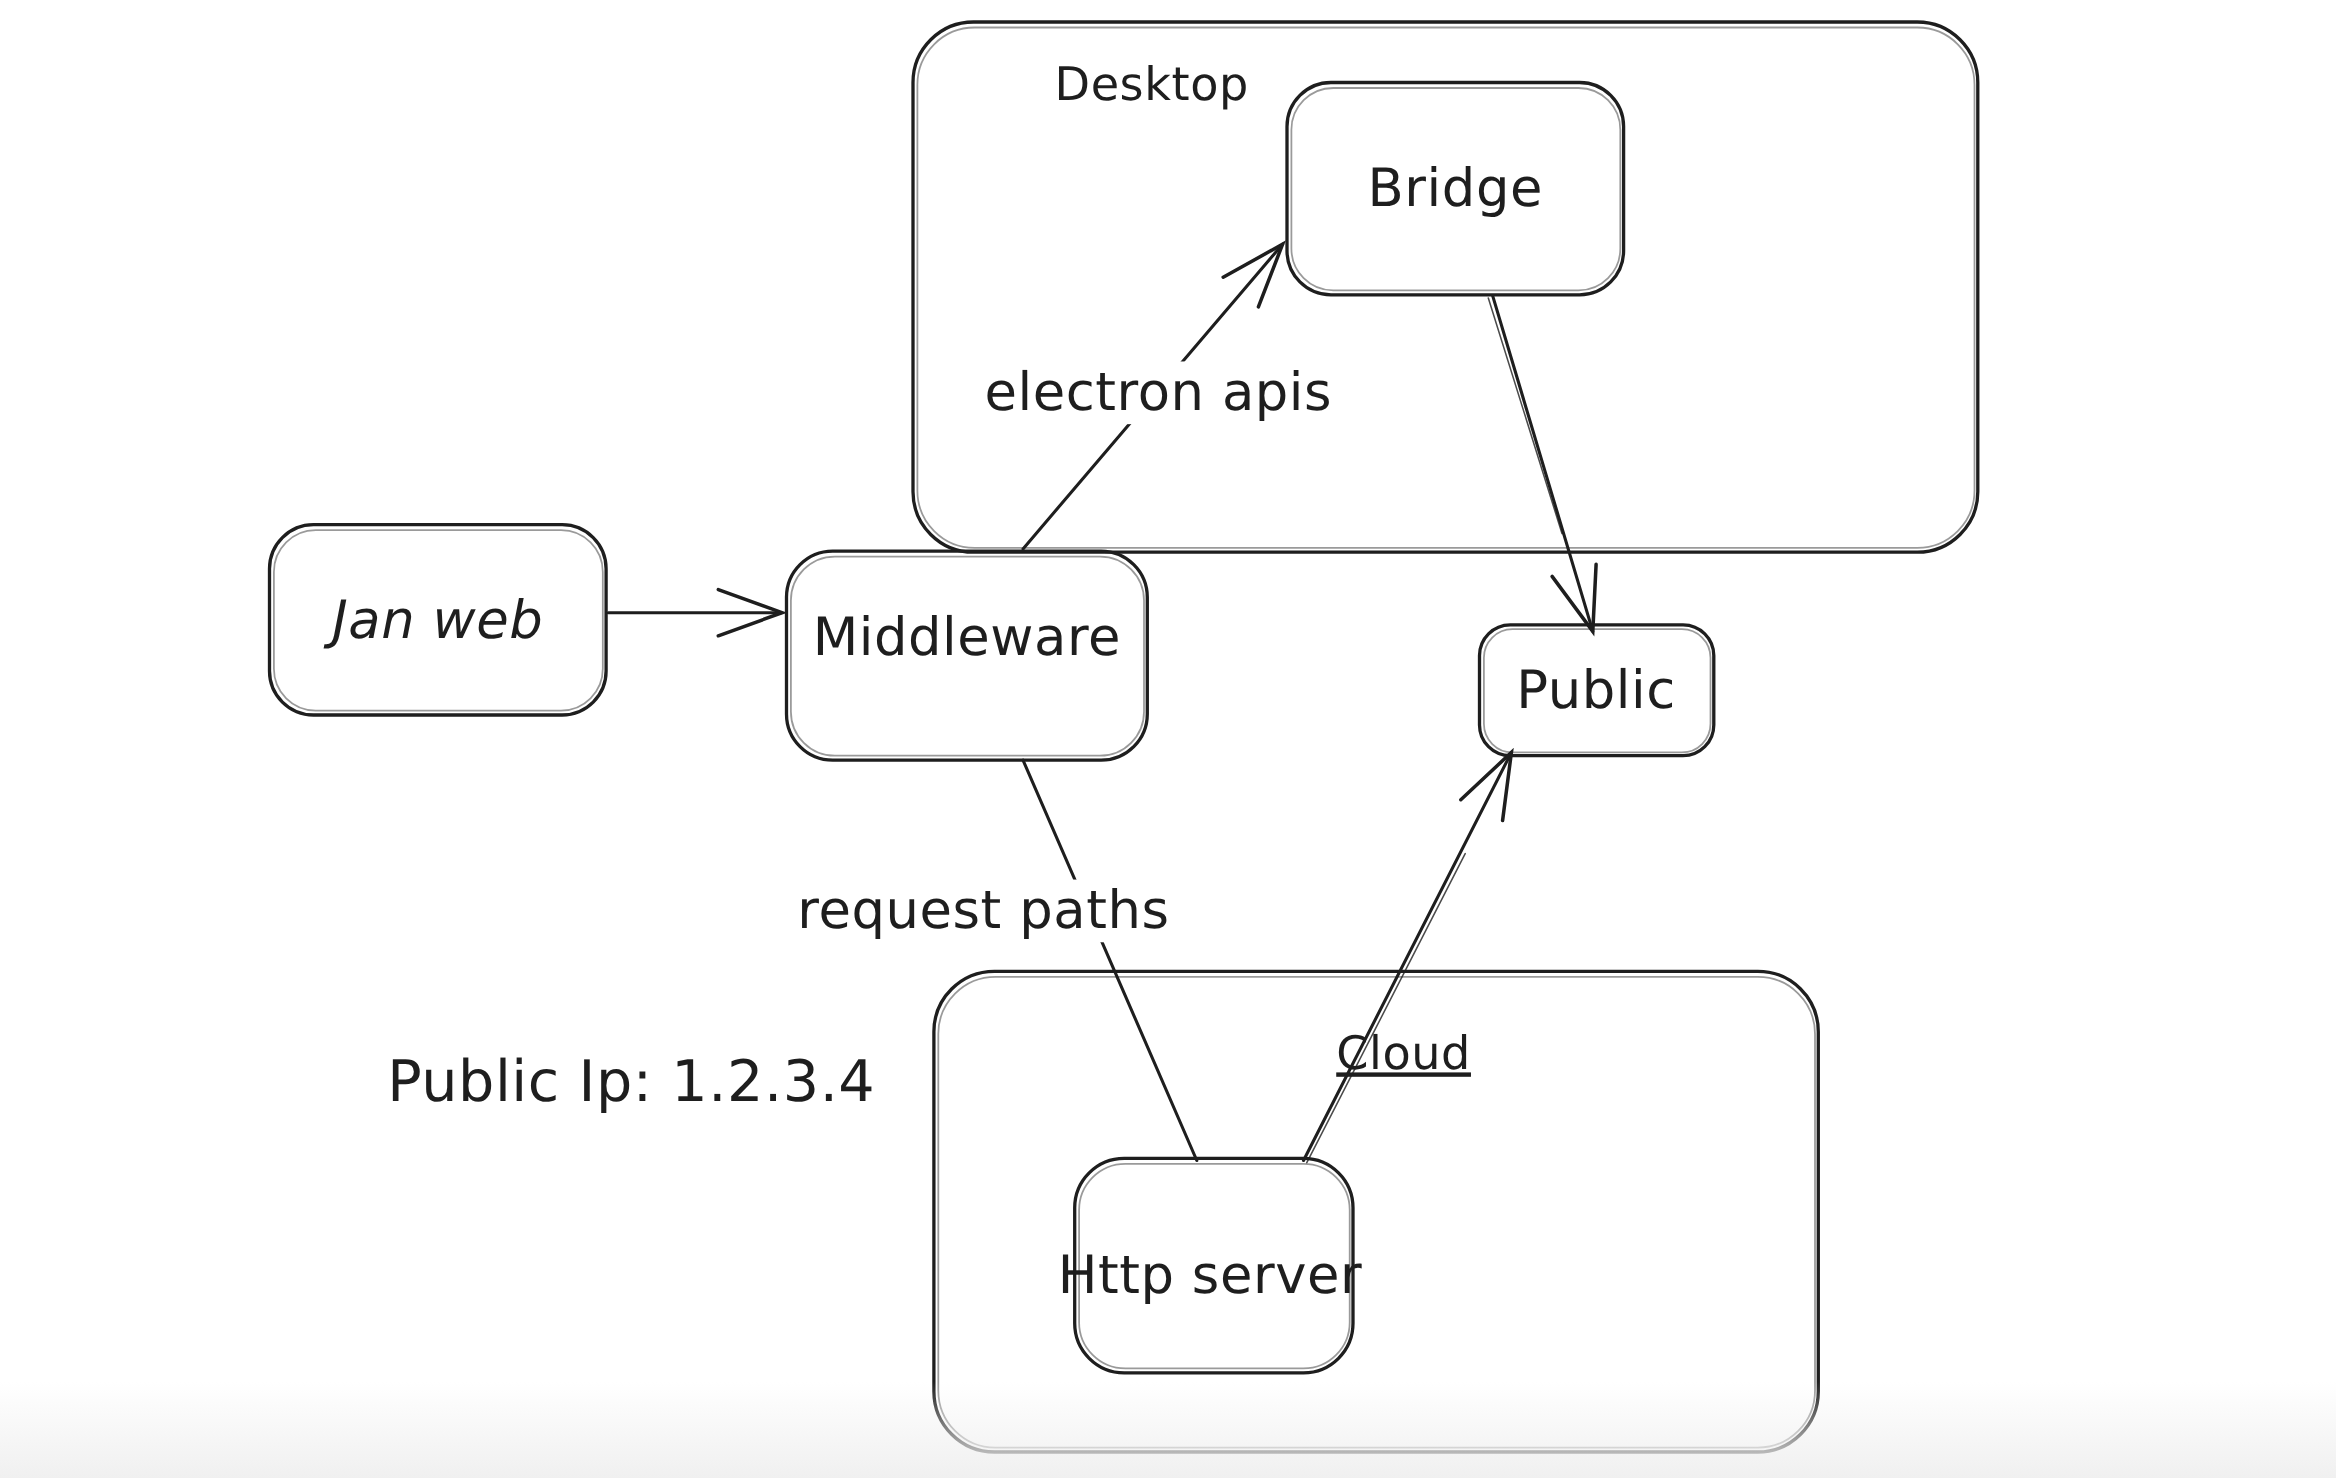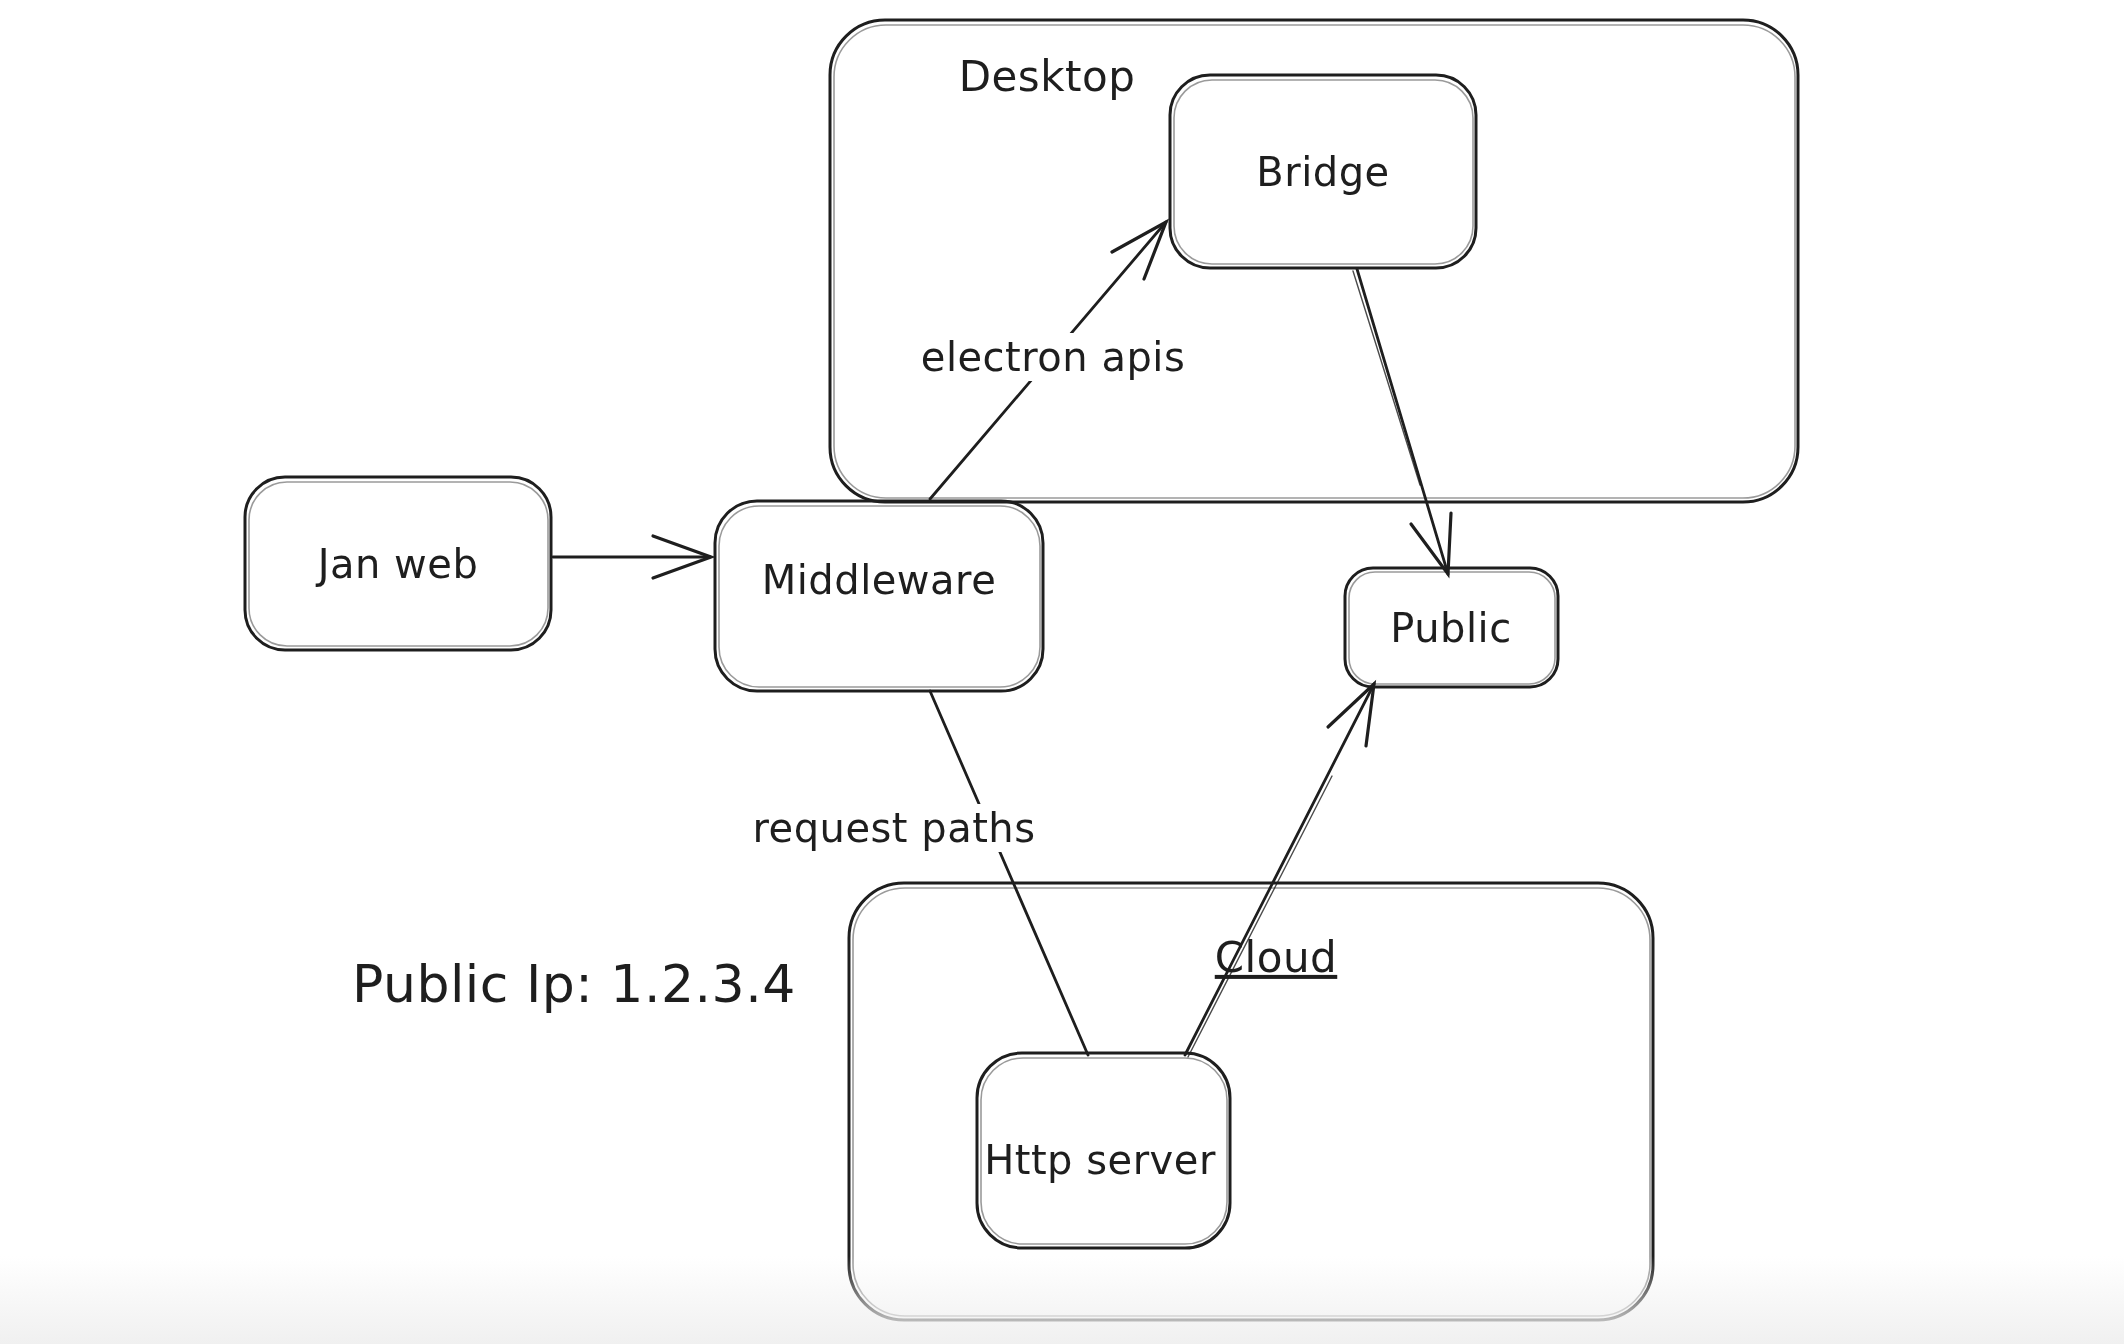--- a/index.html
+++ b/index.html
@@ -20,21 +20,21 @@
   
   .shape{fill:none;stroke:var(--stroke);stroke-width:3;stroke-linecap:round;stroke-linejoin:round;}
   .shape-ghost{fill:none;stroke:var(--stroke);stroke-width:1.6;opacity:.45;}
   .edge{fill:none;stroke:var(--stroke);stroke-width:2.8;stroke-linecap:round;}
   .edge-ghost{fill:none;stroke:var(--stroke);stroke-width:1.4;opacity:.8;stroke-linecap:round;}
   .barb{fill:none;stroke:var(--stroke);stroke-width:3.2;stroke-linecap:round;}
   
   .label{
     position:absolute;
     transform:translate(-50%,-50%);
-    font-size:40px;
+    font-size:48px;
     white-space:nowrap;
     letter-spacing:.5px;
     line-height:1.1;
   }
   .container-label{font-size:42px;}
   .edge-label{
     background:var(--bg);
     padding:2px 12px;
   }
   .annotation{
@@ -113,21 +113,21 @@
     <g>
       <rect class="shape" x="977" y="1053" width="253" height="195" rx="45"></rect>
       <rect class="shape-ghost" x="981" y="1058" width="246" height="186" rx="42"></rect>
     </g>
   </svg>
 
   <div class="label container-label" style="left:1047px;top:77px;">Desktop</div>
 
   <div class="label" style="left:1323px;top:172px;">Bridge</div>
 
-  <div class="label" style="left:398px;top:564px;">Jan web</div>
+  <div class="label" style="left:398px;top:564px;font-style:italic;">Jan web</div>
 
   <div class="label" style="left:879px;top:580px;text-align:right;">Middleware</div>
 
   <div class="label" style="left:1451px;top:628px;">Public</div>
 
   <div class="label container-label" style="left:1276px;top:958px;text-decoration:underline;">Cloud</div>
 
   <div class="label" style="left:1100px;top:1160px;">Http server</div>
 
   <div class="label edge-label" style="left:894px;top:828px;">request paths</div>

